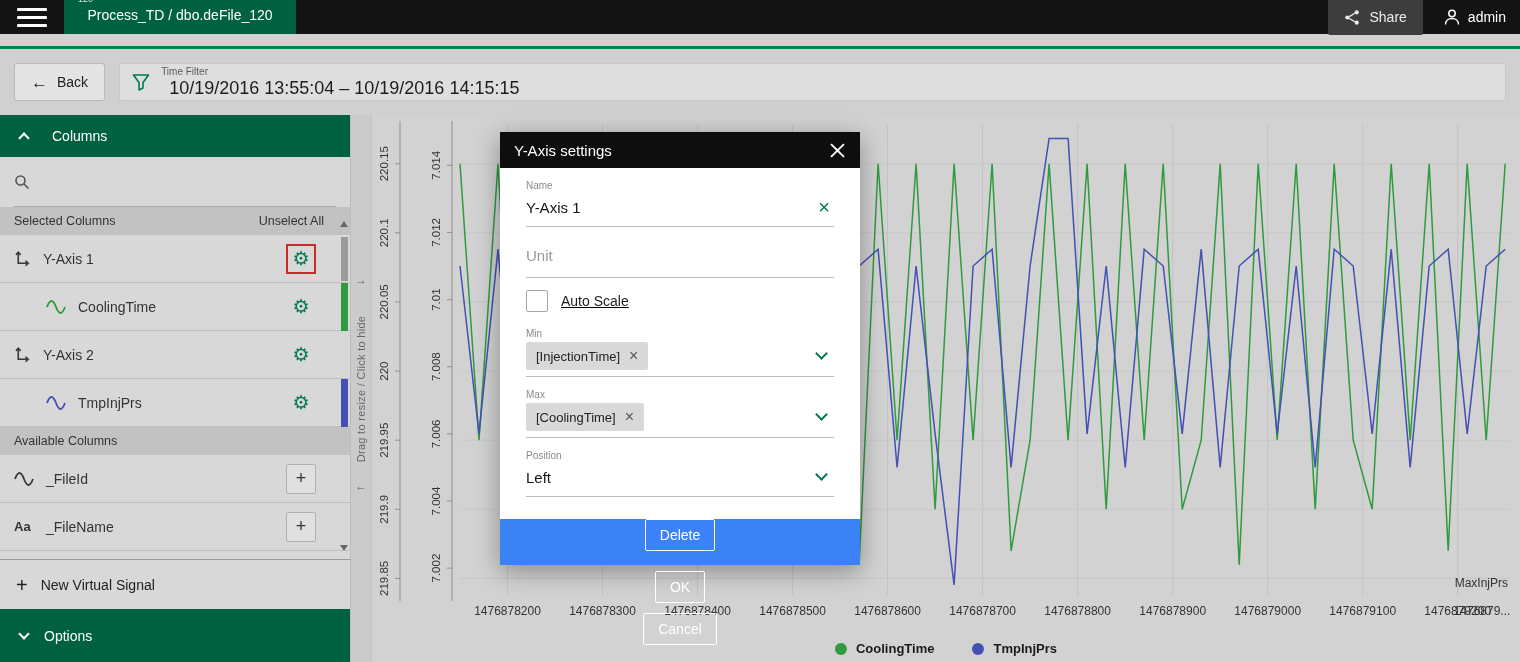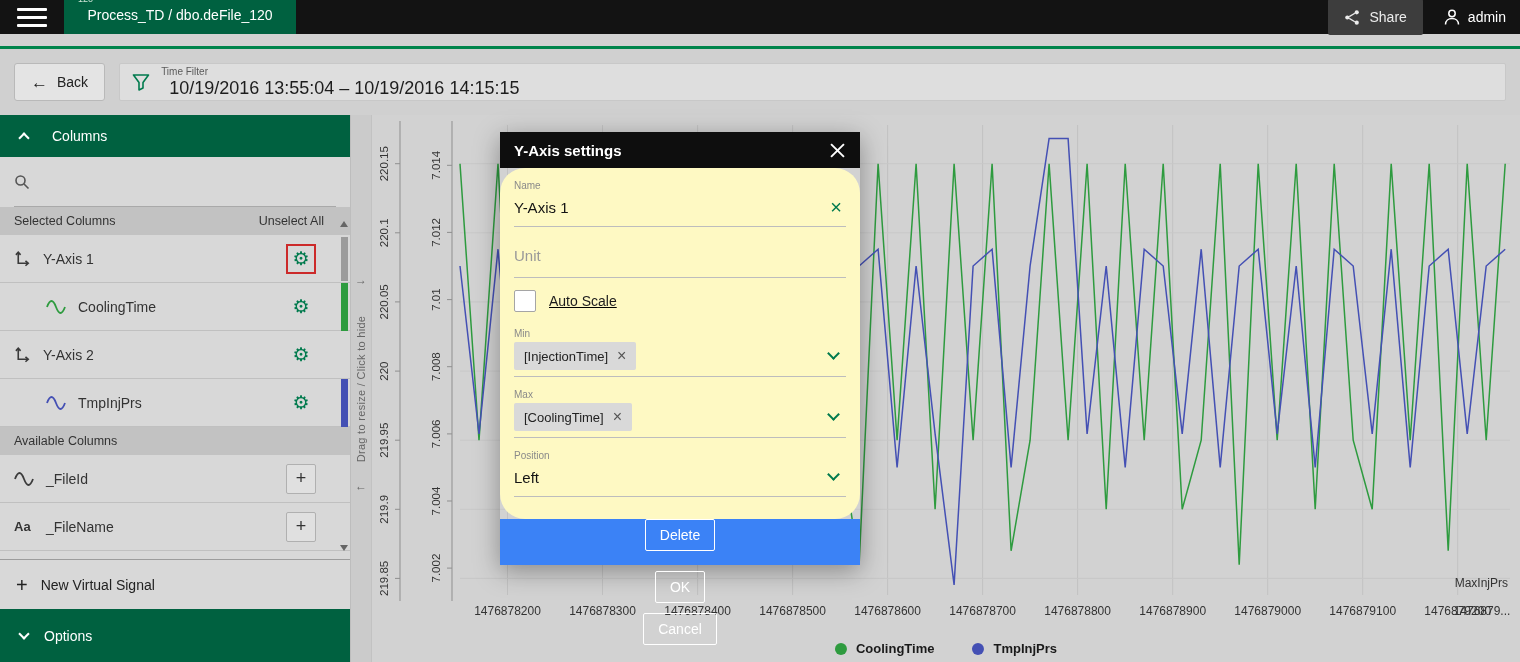--- a/index.html
+++ b/index.html
@@ -79,24 +79,24 @@
   #chart-svg .gridh { stroke:#c8c8c8; stroke-width:1; }
   #chart-svg .axis { stroke:#8f8f8f; stroke-width:1; fill:none; }
   #chart-svg .xlab { font-family:"Liberation Sans",sans-serif; font-size:12px; fill:#333; text-anchor:middle; }
   #chart-svg .ylab { font-family:"Liberation Sans",sans-serif; font-size:11.5px; fill:#333; text-anchor:middle; }
   #chart-svg .maxlab { font-family:"Liberation Sans",sans-serif; font-size:12px; fill:#333; }
   .legend { position:absolute; left:50%; bottom:6px; transform:translateX(-50%); display:flex; gap:38px; align-items:center; }
   .legend-item { display:flex; align-items:center; gap:9px; font-size:13px; font-weight:bold; color:#1a1a1a; cursor:pointer; }
   .dot { width:12px; height:12px; border-radius:50%; display:inline-block; background:#888; }
   
   .modal { position:absolute; left:500px; top:132px; width:360px; z-index:30; box-shadow:0 6px 24px rgba(0,0,0,.35); display:flex; flex-direction:column; }
-  .modal-header { height:36px; background:#0e0e0e; display:flex; align-items:center; padding:0 8px 0 14px;font-weight:bold; }
+  .modal-header { height:36px; background:#0e0e0e; display:flex; align-items:center; padding:0 8px 0 14px; }
   .modal-title { color:#fff; font-size:15px; flex:1; }
   .modal-close { width:30px; height:30px; display:flex; align-items:center; justify-content:center; cursor:pointer; }
-  .modal-body { background:#fef9c3; padding:12px 14px 10px;border-radius:25px; }
+  .modal-body { background:#ffffff; padding:12px 26px 10px; }
   .field { border-bottom:1px solid #bdbdbd; margin-bottom:12px; padding-bottom:6px; }
   .f-label { font-size:10px; color:#8a8a8a; margin-bottom:3px; }
   .f-row { display:flex; align-items:center; min-height:26px; }
   .f-input { border:none; outline:none; background:transparent; font-size:15px; color:#141414; flex:1; font-family:inherit; padding:2px 0; }
   .f-input::placeholder { color:#999; }
   .f-value { font-size:15px; color:#141414; }
   .clear-x { color:#007a4d; font-size:20px; line-height:1; cursor:pointer; padding:0 4px; }
   .unit-field .f-row { min-height:32px; }
   .autoscale-row { display:flex; align-items:center; gap:13px; margin:10px 0 16px 0;text-decoration:underline; }
   .checkbox { appearance:none; -webkit-appearance:none; width:22px; height:22px; border:1px solid #a5a5a5; border-radius:2px; background:#fff; margin:0; cursor:pointer; }

